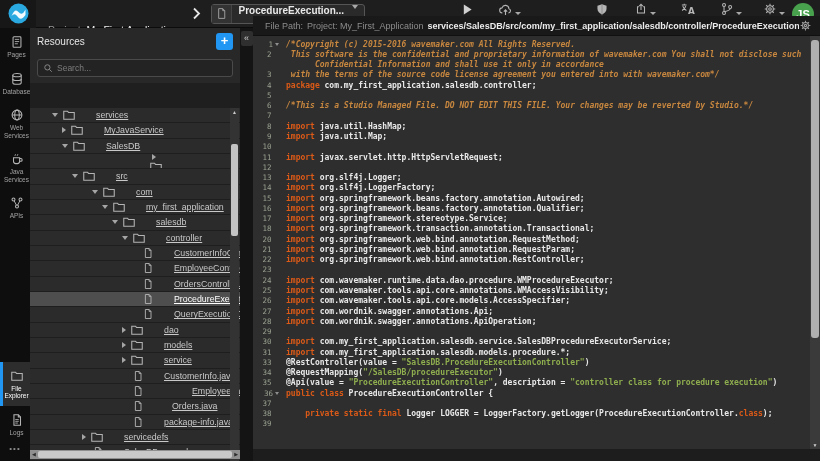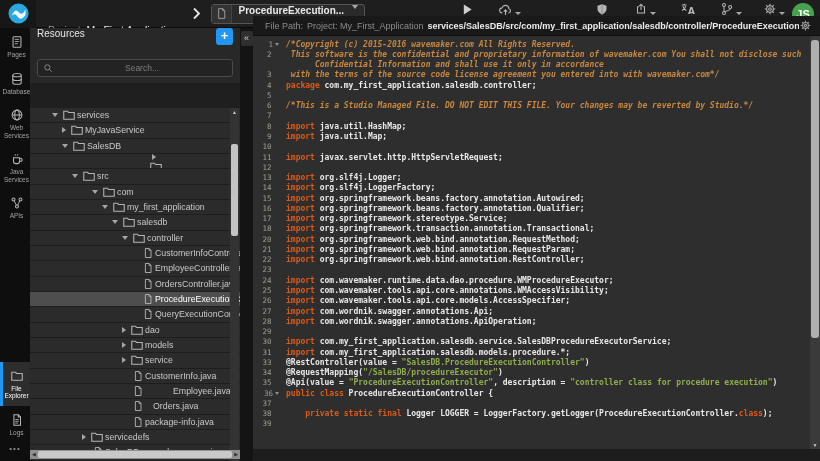--- a/index.html
+++ b/index.html
@@ -36,35 +36,35 @@
   .rail-item { padding:7px 0 6px; display:flex; flex-direction:column; align-items:center; gap:2px;
     cursor:pointer; border-left:3px solid transparent; }
   .rail-item .r-label { font-size:6.5px; color:#a3a3a3; text-align:center; line-height:7.5px; width:28px; }
   .rail-item.active { background:#2d2d2d; border-left-color:#2196f3; }
   .rail-item.active .r-label { color:#fff; }
   .rail-dots { margin-top:2px; text-align:center; color:#8c8c8c; font-size:8px; letter-spacing:1px; padding-bottom:8px; cursor:pointer; }
   .mt-auto { margin-top:auto; }
 
   
   .res-panel { position:absolute; left:30px; top:28px; width:210px; height:433px; background:#1f1f1f; overflow:hidden; }
-  .res-head { height:27px; background:#282828; display:flex; align-items:flex-start; padding:0 7px; }
+  .res-head { height:27px; background:#282828; display:flex; align-items:center; padding:0 7px; }
   .res-title { color:#e6e6e6; font-size:10px; }
   .add-btn { margin-left:auto; width:17px; height:17px; background:#2196f3; border-radius:3px; color:#fff;
     font-size:13px; line-height:15px; text-align:center; font-weight:bold; cursor:pointer; }
   .search-wrap { background:#282828; padding:4px 7px 6px; }
   .search-box { height:18px; background:#232323; border:1px solid #4a4a4a; border-radius:3px;
     display:flex; align-items:center; padding:0 5px; gap:4px; }
   .search-box input { background:transparent; border:none; outline:none; color:#bdbdbd; font-size:8.5px; width:100%;
-    font-family:"Liberation Sans", sans-serif;text-align:center; }
+    font-family:"Liberation Sans", sans-serif; }
   .search-box input::placeholder { color:#7d7d7d; }
   .tree { position:absolute; left:0; top:80px; width:210px; height:368px; overflow:hidden; }
   .t-row { height:15.33px; display:flex; align-items:center; background:#2b2b2b;
     border-bottom:1px solid #1e1e1e; cursor:pointer; white-space:nowrap; overflow:hidden; }
   .t-row.sel { background:#4e4e4e; }
-  .t-row .t-label { color:#c9c9c9; font-size:8.8px; margin-left:1px; }
+  .t-row .t-label { color:#c9c9c9; font-size:8.8px; margin-left:20px;text-decoration:underline; }
   .t-row.sel .t-label { color:#fff; }
   .tri { width:0; height:0; display:inline-block; flex:none; margin-right:4px; }
   .tri.open { border-left:3.5px solid transparent; border-right:3.5px solid transparent; border-top:4.5px solid #a5a5a5; }
   .tri.closed { border-top:3.5px solid transparent; border-bottom:3.5px solid transparent; border-left:4.5px solid #a5a5a5; }
   .t-ic { flex:none; display:flex; }
   
   .v-scroll { position:absolute; right:1px; top:80px; width:9px; height:366px; background:#333; }
   .v-scroll .arr { color:#c9c9c9; font-size:5px; text-align:center; line-height:9px; height:9px; cursor:pointer; }
   .v-scroll .thumb { position:absolute; left:1px; width:7px; background:#c4c4c4; border-radius:2px; cursor:pointer; }
   .h-scroll { position:absolute; left:0; bottom:2px; width:210px; height:9px; background:#8f8f8f;

